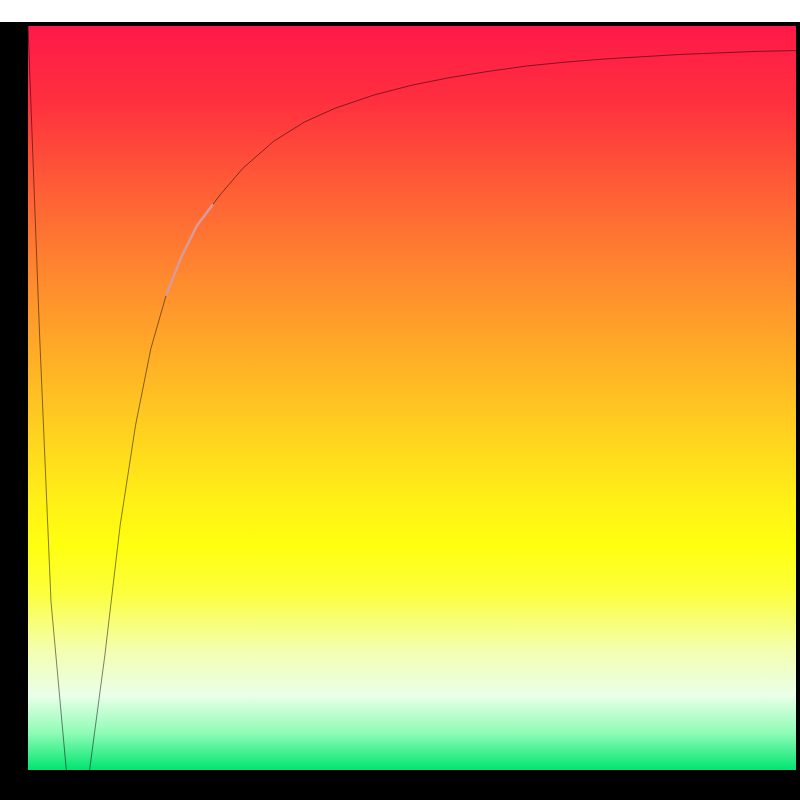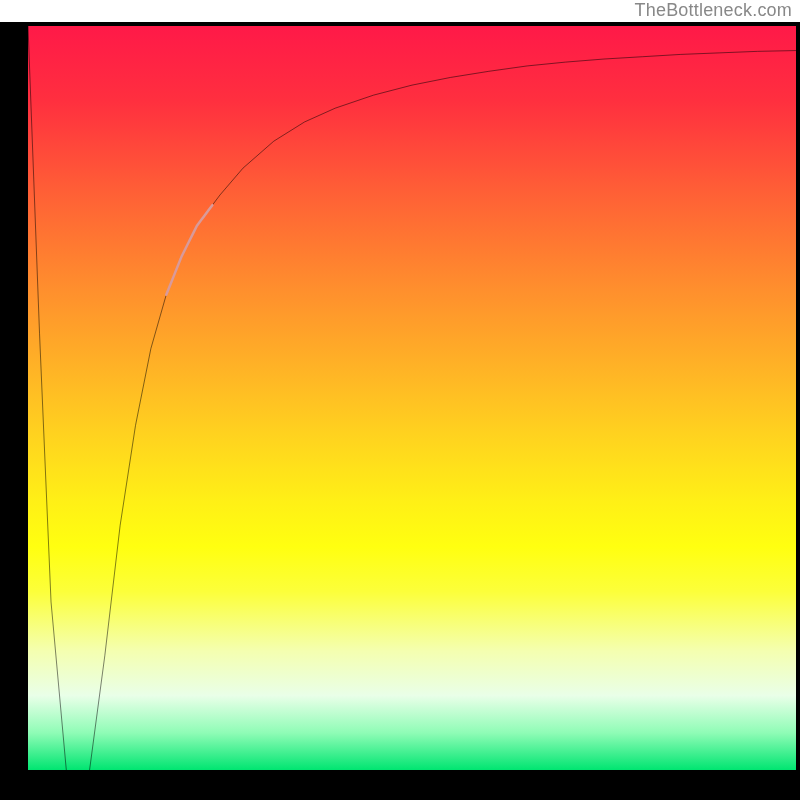--- a/index.html
+++ b/index.html
@@ -65,21 +65,20 @@
   svg.curve {
     position: absolute;
     inset: 0;
   }
 </style>
 </head>
 <body>
 
 <div class="stage">
 
-  <div class="header">TheBottleneck.com</div>
 
   <div class="plot-outer">
     <div class="plot-inner">
       <div class="gradient-fill"></div>
       <svg class="curve" viewBox="0 0 100 100" preserveAspectRatio="none">
         <path d="M0.00,0.00 L1.50,40.00 L3.00,75.00 L5.00,97.00 L6.50,99.00 L8.00,97.00 L10.00,82.00 L12.00,65.00 L14.00,52.00 L16.00,42.00 L18.00,35.00 L20.00,30.00 L22.00,26.00 L25.00,22.00 L28.00,18.50 L32.00,15.00 L36.00,12.50 L40.00,10.70 L45.00,9.00 L50.00,7.70 L55.00,6.70 L60.00,5.90 L65.00,5.20 L70.00,4.70 L75.00,4.30 L80.00,4.00 L85.00,3.70 L90.00,3.50 L95.00,3.30 L100.00,3.20" fill="none" stroke="#000" stroke-width="0.5" vector-effect="non-scaling-stroke"></path>
         <path d="M18.00,35.00 L18.50,33.75 L19.00,32.50 L19.50,31.25 L20.00,30.00 L20.50,29.00 L21.00,28.00 L21.50,27.00 L22.00,26.00 L22.50,25.33 L23.00,24.67 L23.50,24.00 L24.00,23.33" fill="none" stroke="#d99a9a" stroke-width="2.5" stroke-linecap="round" vector-effect="non-scaling-stroke"></path>
       </svg>
     </div>
   </div>

